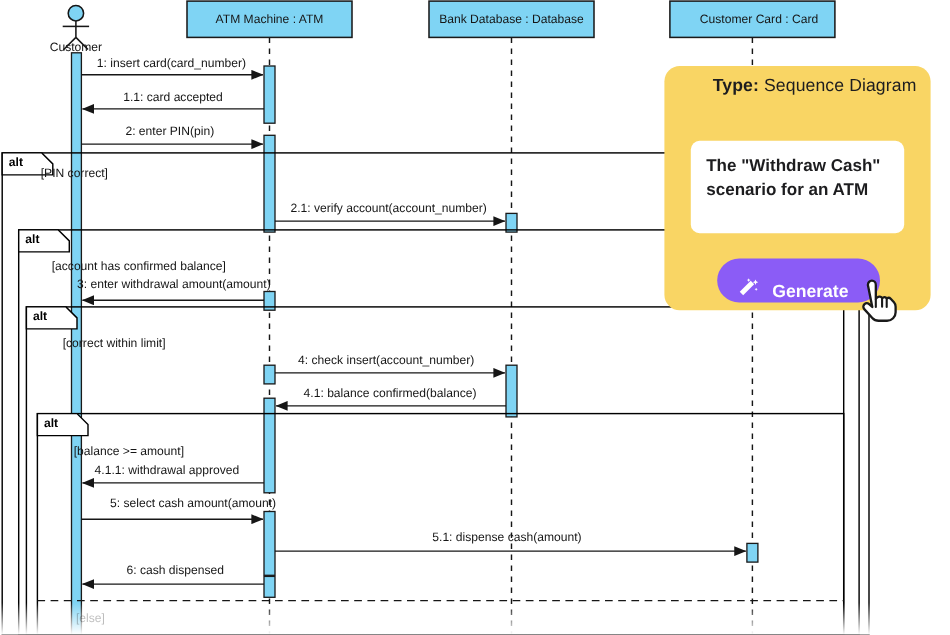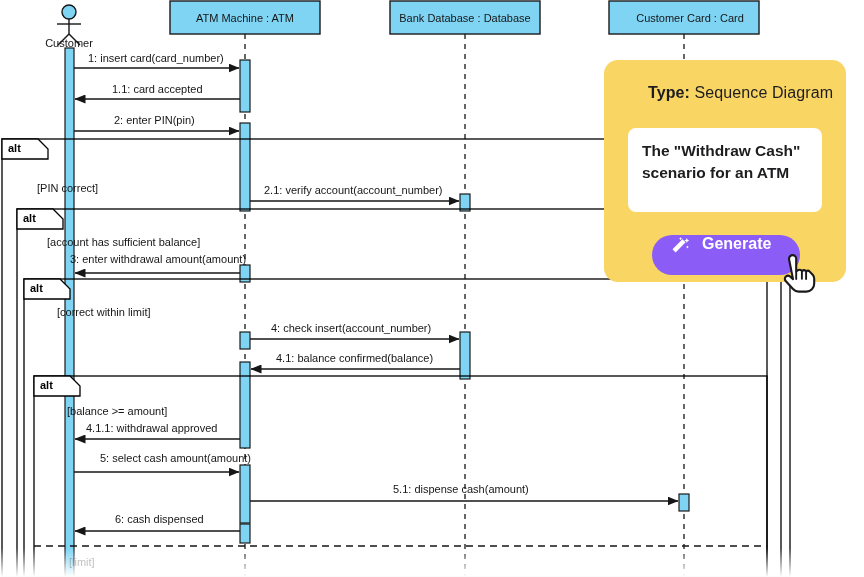--- a/index.html
+++ b/index.html
@@ -12,41 +12,41 @@
   }
   #canvas{position:absolute;left:0;top:0;width:864px;height:577px;}
   .ov{position:absolute;}
 
   
   #gen-panel{
     left:604px;top:60px;width:242px;height:222px;
     background:#F9D564;
     border-radius:14px;
     box-sizing:border-box;
-    padding:18px 22px;
+    padding:4px 22px;
   }
   #gen-type{
     font-size:16px;color:#1d1d1f;
     letter-spacing:.1px;
     margin:6px 0 0 22px;
     white-space:nowrap;
   }
   #gen-type b{font-weight:bold;}
   #gen-prompt-box{
     position:absolute;left:628px;top:128px;width:194px;height:84px;
     background:#ffffff;border-radius:8px;
     box-sizing:border-box;
     padding:12px 14px;
     font-size:15.5px;font-weight:bold;color:#1d1d1f;
     line-height:1.42;
   }
   #gen-btn{
     position:absolute;left:652px;top:235px;width:148px;height:40px;
     background:#8B5CF6;border-radius:20px;
-    border:none;display:flex;align-items:flex-start;
+    border:none;display:flex;align-items:flex-end;
     box-sizing:border-box;padding:0 16px;cursor:pointer;
   }
   #gen-btn .lbl{
     color:#ffffff;font-size:16px;font-weight:bold;margin-left:10px;
   }
   #cursor-hand{position:absolute;left:774px;top:248px;width:48px;height:48px;pointer-events:none;}
 
   
   .msg{
     position:absolute;font-size:11px;color:#161616;
@@ -148,28 +148,28 @@
 
   <rect x="0" y="548" width="864" height="29" fill="url(#fadeBottom)"></rect>
 </svg>
 
 <div id="text-layer">
     <div class="hdr-label" style="left: 170px; top: 12px; width: 150px;">ATM Machine : ATM</div>
     <div class="hdr-label" style="left: 390px; top: 12px; width: 150px;">Bank Database : Database</div>
     <div class="hdr-label" style="left: 609px; top: 12px; width: 162px;">Customer Card : Card</div>
     <div class="hdr-label" style="left: 24px; top: 37px; width: 90px;">Customer</div>
     <div class="altlbl" style="left: 8px; top: 142px;">alt</div>
-    <div class="guard" style="left: 37px; top: 182px;">[PIN correct]</div>
+    <div class="guard" style="left: 37px; top: 152px;">[PIN correct]</div>
     <div class="altlbl" style="left: 23px; top: 212px;">alt</div>
-    <div class="guard" style="left: 47px; top: 236px;">[account has sufficient balance]</div>
+    <div class="guard" style="left: 47px; top: 236px;">[account has confirmed balance]</div>
     <div class="altlbl" style="left: 30px; top: 282px;">alt</div>
     <div class="guard" style="left: 57px; top: 306px;">[correct within limit]</div>
     <div class="altlbl" style="left: 40px; top: 379px;">alt</div>
     <div class="guard" style="left: 67px; top: 405px;">[balance &gt;= amount]</div>
-    <div class="guard faded" style="left: 69px; top: 556px;">[limit]</div>
+    <div class="guard faded" style="left: 69px; top: 556px;">[else]</div>
     <div class="msg" style="left: 88px; top: 52px;">1: insert card(card_number)</div>
     <div class="msg" style="left: 112px; top: 83px;">1.1: card accepted</div>
     <div class="msg" style="left: 114px; top: 114px;">2: enter PIN(pin)</div>
     <div class="msg" style="left: 264px; top: 184px;">2.1: verify account(account_number)</div>
     <div class="msg" style="left: 70px; top: 253px;">3: enter withdrawal amount(amount)</div>
     <div class="msg" style="left: 271px; top: 322px;">4: check insert(account_number)</div>
     <div class="msg" style="left: 276px; top: 352px;">4.1: balance confirmed(balance)</div>
     <div class="msg" style="left: 86px; top: 422px;">4.1.1: withdrawal approved</div>
     <div class="msg" style="left: 100px; top: 452px;">5: select cash amount(amount)</div>
     <div class="msg" style="left: 393px; top: 483px;">5.1: dispense cash(amount)</div>

